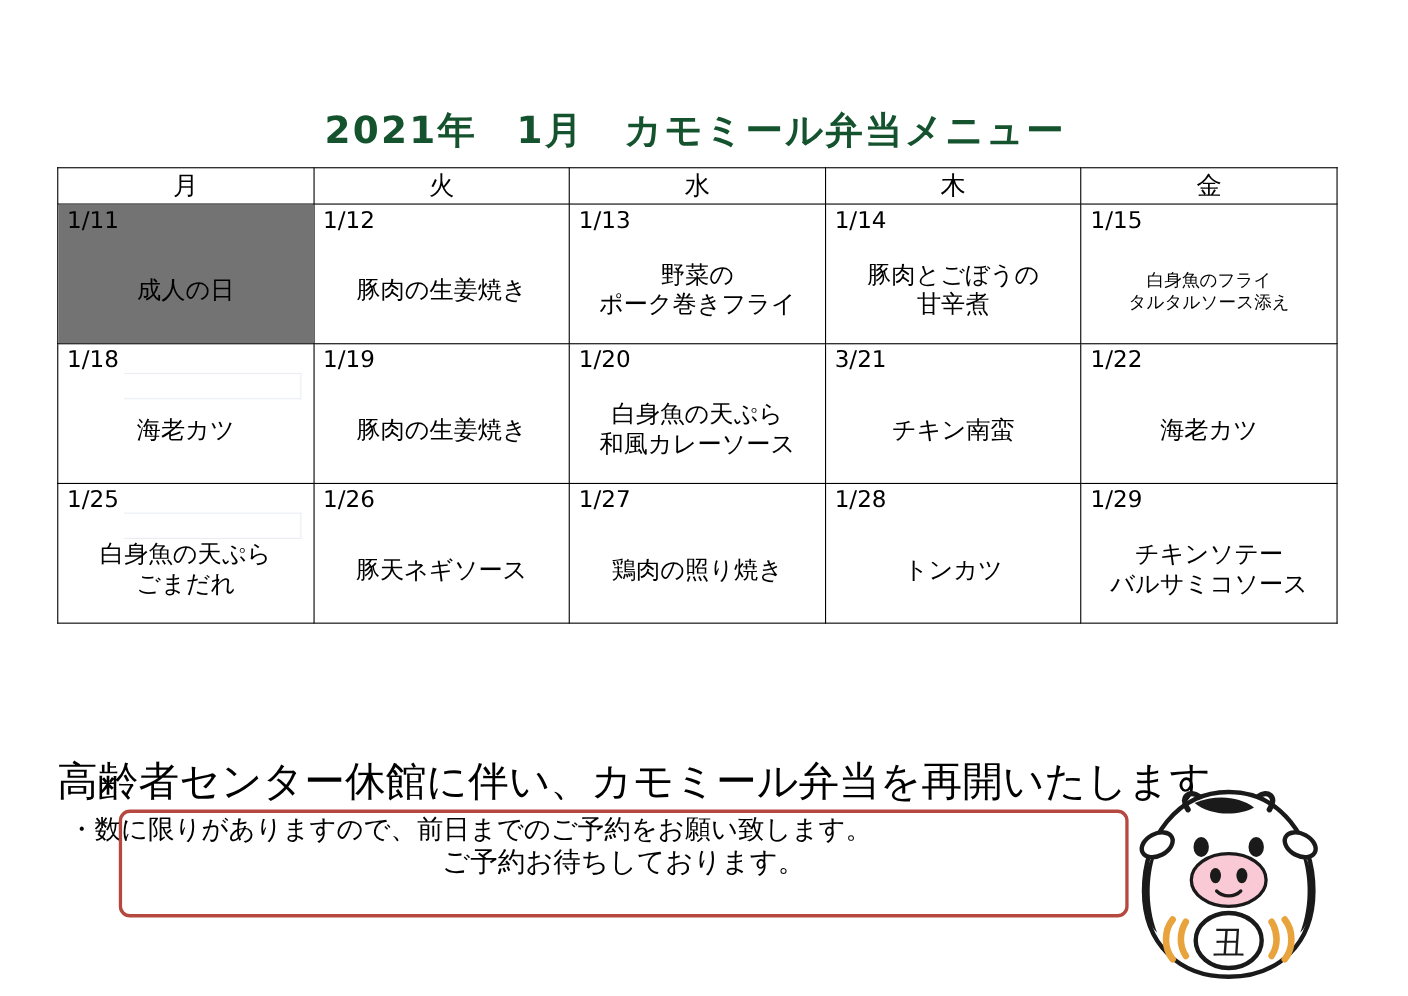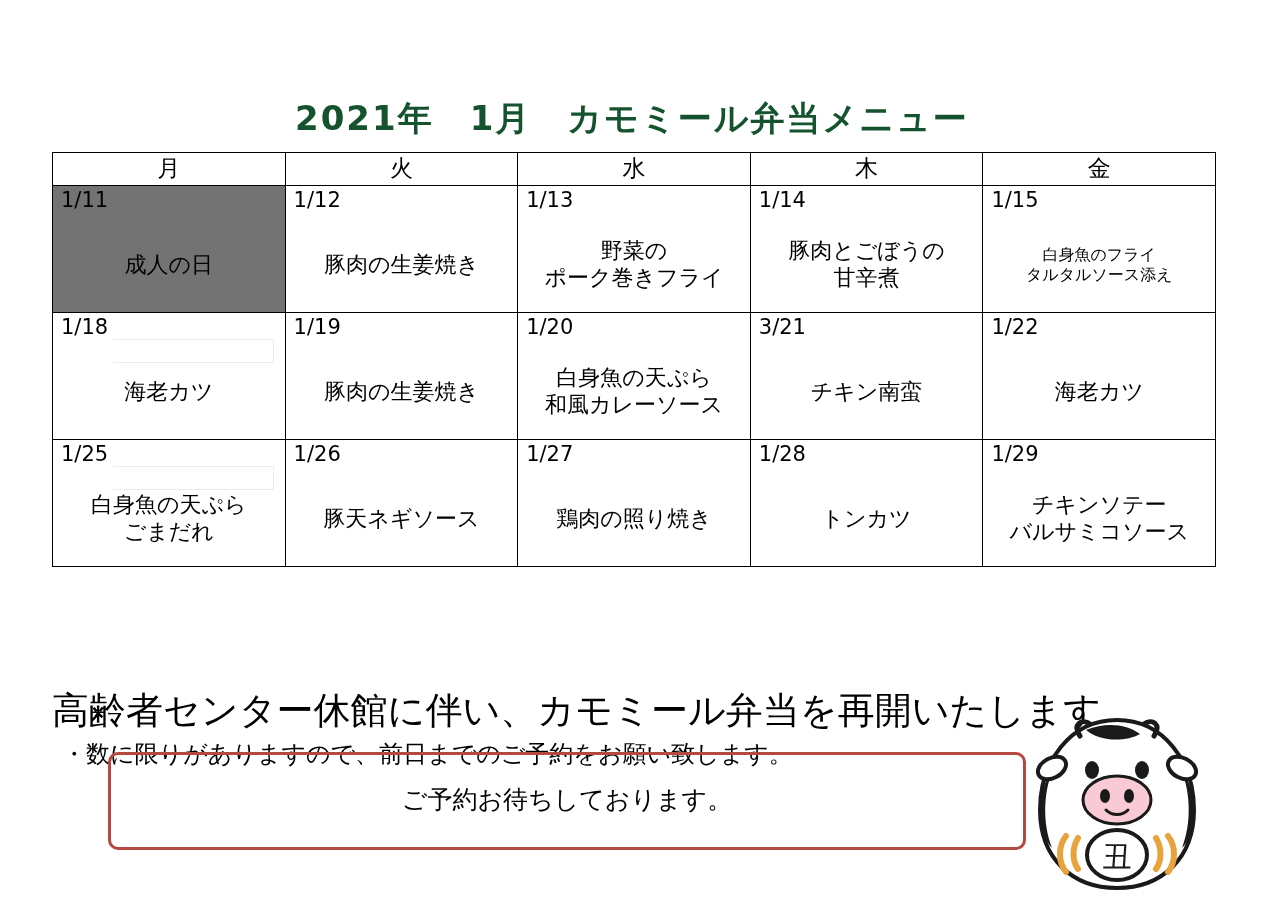--- a/index.html
+++ b/index.html
@@ -146,21 +146,21 @@
     top: 738px;
     font-size: 24px;
     font-family: "DejaVu Sans", sans-serif;
     white-space: nowrap;
   }
 
   
   .res-box {
     position: absolute;
     left: 108px;
-    top: 752px;
+    top: 736px;
     width: 912px;
     height: 92px;
     border: 3px solid #b5483f;
     border-radius: 10px;
     display: flex;
     flex-direction: column;
     align-items: center;
     justify-content: center;
   }
   .res-line1 {

